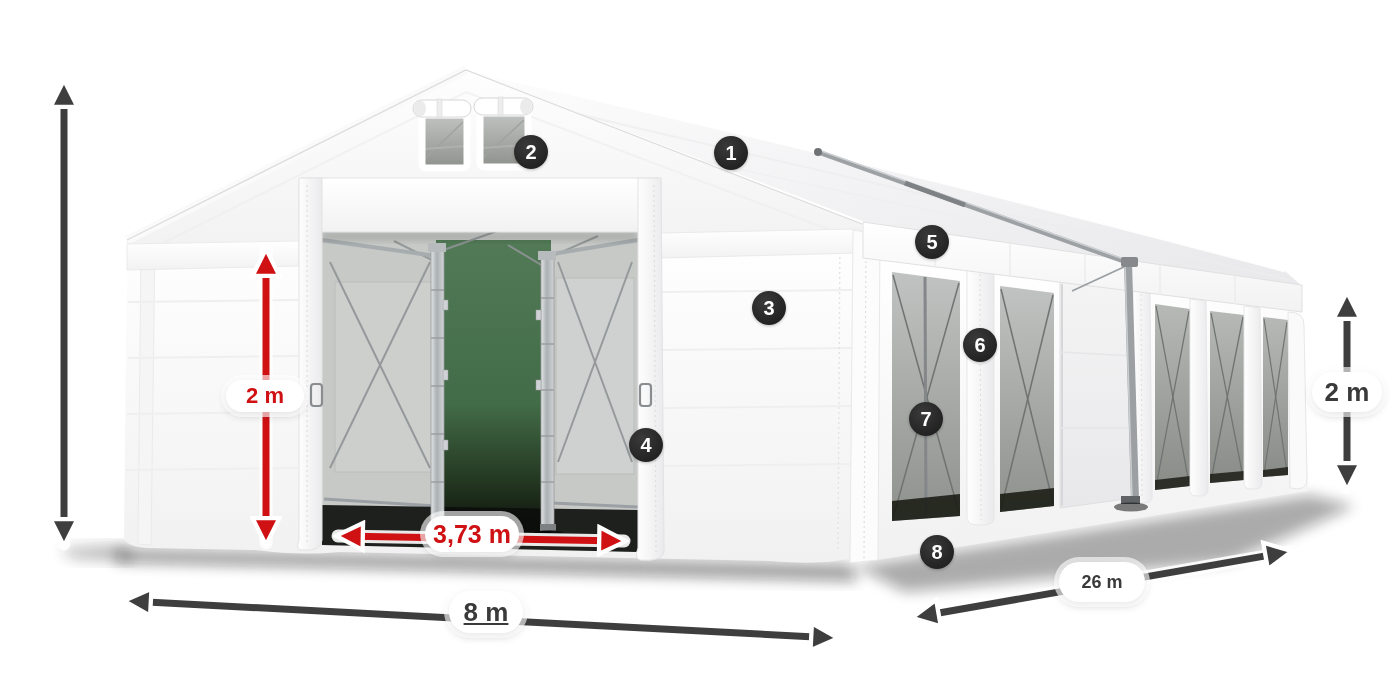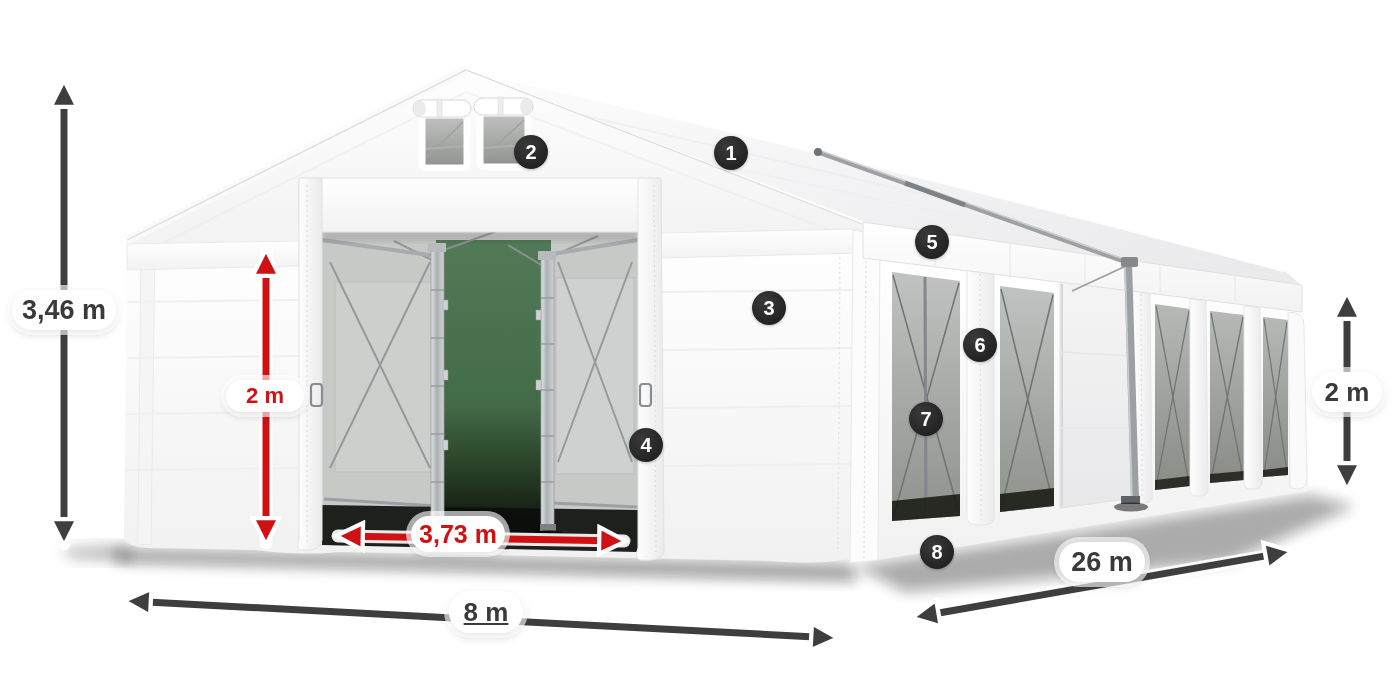--- a/index.html
+++ b/index.html
@@ -286,25 +286,24 @@
       <line x1="914" y1="617" x2="1290" y2="552" stroke="#ffffff" stroke-width="13" stroke-linecap="round" opacity="0.9"></line>
       <line x1="916" y1="617" x2="1288" y2="552" stroke="#3e3e3e" stroke-width="7" marker-start="url(#mD)" marker-end="url(#mD)"></line>
     </g>
     <g>
       <line x1="1347" y1="294" x2="1347" y2="488" stroke="#ffffff" stroke-width="13" stroke-linecap="round" opacity="0.9"></line>
       <line x1="1347" y1="296" x2="1347" y2="486" stroke="#3e3e3e" stroke-width="7" marker-start="url(#mD)" marker-end="url(#mD)"></line>
     </g>
   </g>
 </svg>
 
-<div class="pill dark" style="left:64px;top:310px;width:104px;height:40px;font-size:27px;">3,46 m</div>
 <div class="pill red" style="left:265px;top:396px;width:78px;height:32px;font-size:22px;">2 m</div>
-<div class="pill red" style="left:458px;top:534px;width:94px;height:36px;font-size:25px;">3,73 m</div>
+<div class="pill red" style="left:472px;top:534px;width:94px;height:36px;font-size:25px;">3,73 m</div>
 <div class="pill dark" style="left:486px;top:612px;width:74px;height:42px;font-size:26px;text-decoration:underline;">8 m</div>
-<div class="pill dark" style="left:1102px;top:562px;width:86px;height:40px;font-size:27px;">26 m</div>
+<div class="pill dark" style="left:1102px;top:582px;width:86px;height:40px;font-size:18px;">26 m</div>
 <div class="pill dark" style="left:1347px;top:392px;width:70px;height:40px;font-size:26px;">2 m</div>
 
 <div class="badge" style="left:731px;top:153px;">1</div>
 <div class="badge" style="left:531px;top:152px;">2</div>
 <div class="badge" style="left:769px;top:308px;">3</div>
 <div class="badge" style="left:646px;top:445px;">4</div>
 <div class="badge" style="left:932px;top:242px;">5</div>
 <div class="badge" style="left:980px;top:345px;">6</div>
 <div class="badge" style="left:926px;top:419px;">7</div>
 <div class="badge" style="left:937px;top:552px;">8</div>

